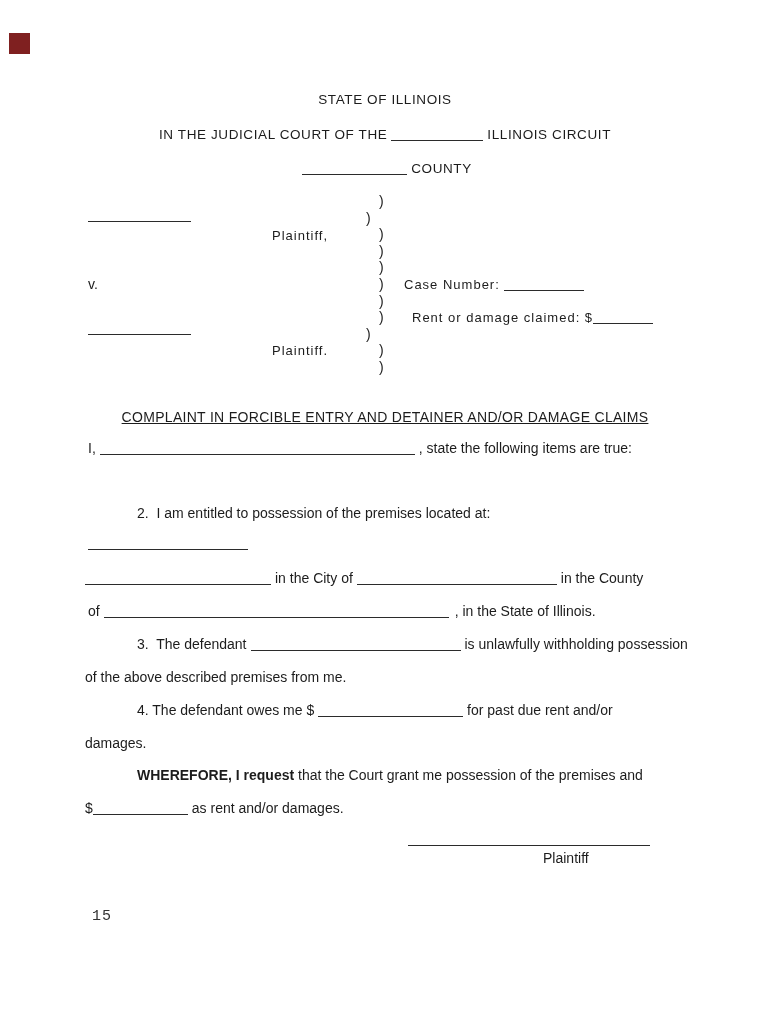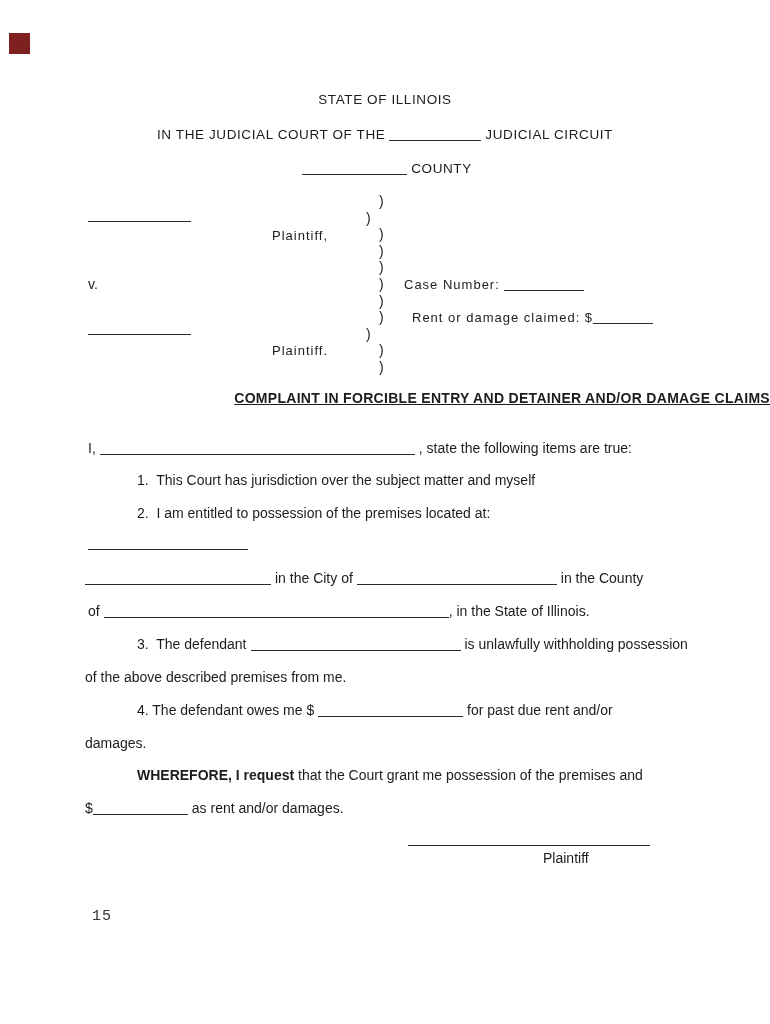--- a/index.html
+++ b/index.html
@@ -8,40 +8,40 @@
     font-family:"Liberation Sans","DejaVu Sans",sans-serif;color:var(--ink,#1c1c1c);
   }
   .t{position:absolute;white-space:pre;font-size:14px;line-height:1.2;}
   .center{left:0;width:770px;text-align:center;}
   .hdr{font-size:13.5px;letter-spacing:.6px;}
   .cap{font-size:13px;letter-spacing:1px;}
   .bl{
     display:inline-block;height:12px;margin:0 4px;position:relative;top:2px;
     border-bottom:1.4px solid var(--line,#2b2b2b);
   }
-  .ml0{margin-left:0;} .mr0{margin-right:0;}
+  .ml0{margin-left:0;} .mr0{margin-right:6px;}
   .hline{position:absolute;height:0;border-bottom:1.5px solid var(--line,#2b2b2b);}
   .parens{position:absolute;left:366px;top:193px;font-size:14px;}
   .parens span{display:block;height:16.6px;line-height:16.6px;padding-left:13px;}
   .parens span:nth-child(2),.parens span:nth-child(9){padding-left:0;}
-  .title{top:390px;font-weight:bold;text-decoration:underline;letter-spacing:.3px;text-align:right;}
+  .title{top:409px;font-weight:normal;text-decoration:underline;letter-spacing:.3px;}
   .b{font-weight:bold;text-align:center;}
   .pgnum{font-family:"Liberation Mono","DejaVu Sans Mono",monospace;font-size:15px;letter-spacing:1px;color:#333;}
   .corner{position:absolute;left:9px;top:33px;width:21px;height:21px;background:var(--corner,#7f2020);}
 </style>
 </head>
 <body>
 
 <div class="page">
 
   <div class="corner"></div>
 
   <div class="t center hdr" style="top:92px">STATE OF ILLINOIS</div>
 
-  <div class="t center hdr" style="top:126px"><span>IN THE JUDICIAL COURT OF THE</span><span class="bl" style="width:92px"></span><span>JUDICIAL CIRCUIT</span></div>
+  <div class="t center hdr" style="top:126px"><span>IN THE JUDICIAL COURT OF THE</span><span class="bl" style="width:92px"></span><span>ILLINOIS CIRCUIT</span></div>
 
   <div class="t center hdr" style="top:160px"><span class="bl" style="width:105px"></span><span>COUNTY</span></div>
 
   <div class="hline" style="left:88px;top:221px;width:103px"></div>
   <div class="t cap" style="left:272px;top:228px">Plaintiff,</div>
 
   <div class="parens">
     <span>)</span>
     <span>)</span>
     <span>)</span>
@@ -61,21 +61,20 @@
 
   <div class="t cap" style="left:412px;top:309px"><span>Rent or damage claimed: $</span><span class="bl ml0" style="width:60px"></span></div>
 
   <div class="hline" style="left:88px;top:334px;width:103px"></div>
   <div class="t cap" style="left:272px;top:343px">Plaintiff.</div>
 
   <div class="t center title">COMPLAINT IN FORCIBLE ENTRY AND DETAINER AND/OR DAMAGE CLAIMS</div>
 
   <div class="t" style="left:88px;top:440px"><span>I,</span><span class="bl" style="width:315px"></span><span class="mr0">, state the following items are true:</span></div>
 
-  <div class="t" style="left:137px;top:472px">1.  This Court has jurisdiction over the subject matter and myself</div>
 
   <div class="t" style="left:137px;top:505px">2.  I am entitled to possession of the premises located at:</div>
 
   <div class="hline" style="left:88px;top:549px;width:160px"></div>
 
   <div class="t" style="left:85px;top:570px"><span class="bl ml0" style="width:186px"></span><span>in the City of</span><span class="bl" style="width:200px"></span><span>in the County</span></div>
 
   <div class="t" style="left:88px;top:603px"><span>of</span><span class="bl mr0" style="width:345px"></span><span>, in the State of Illinois.</span></div>
 
   <div class="t" style="left:137px;top:636px"><span>3.  The defendant</span><span class="bl" style="width:210px"></span><span>is unlawfully withholding possession</span></div>

